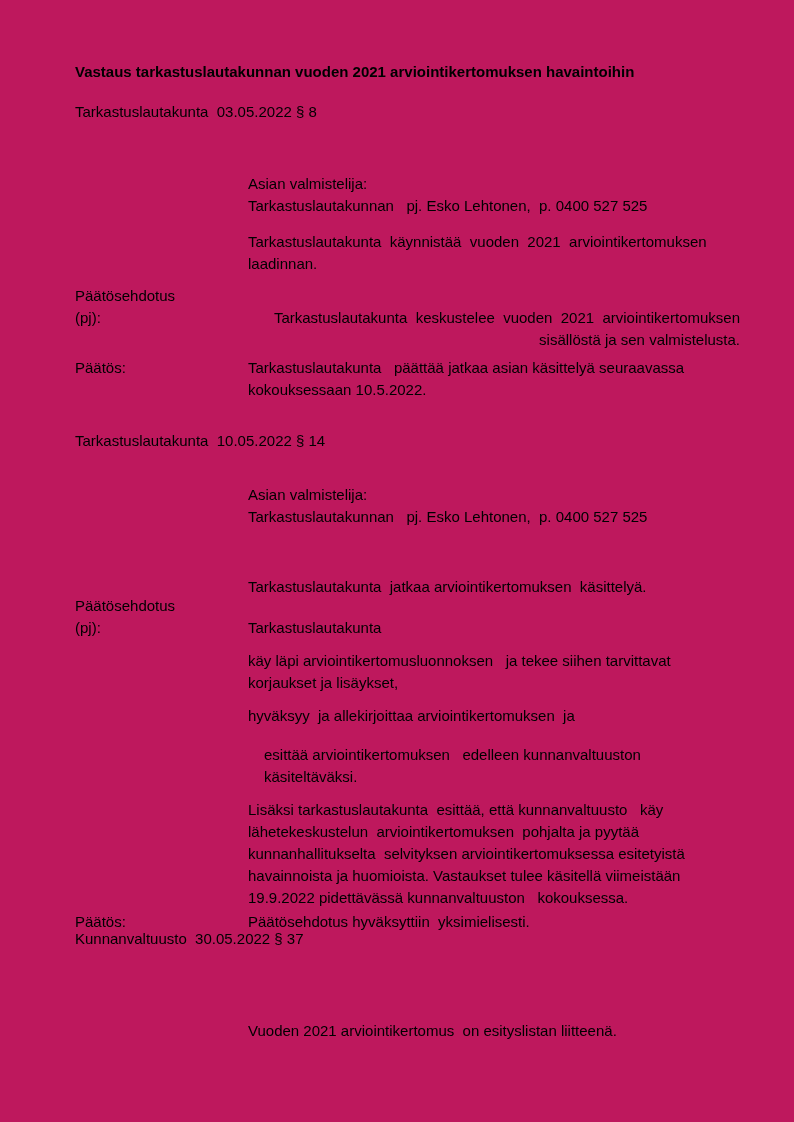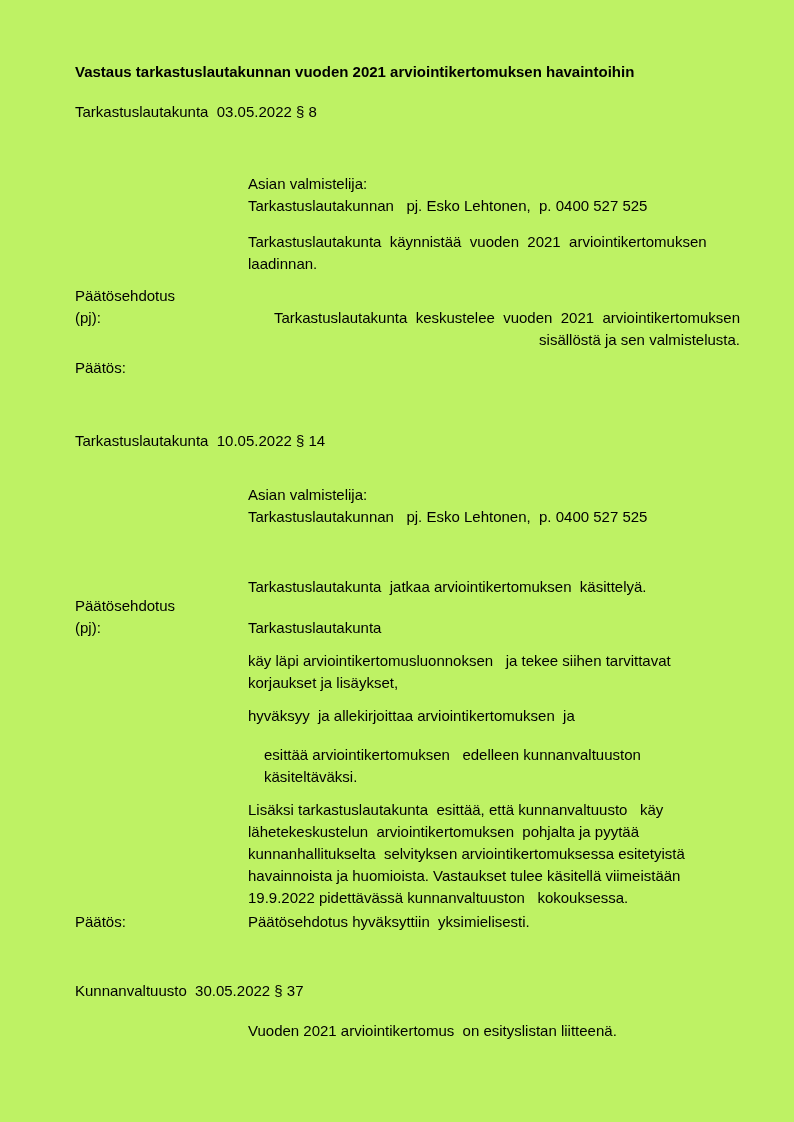--- a/index.html
+++ b/index.html
@@ -4,21 +4,21 @@
 <style>
   html, body {
     margin: 0;
     padding: 0;
     background: #ffffff;
   }
   .page {
     position: relative;
     width: 794px;
     height: 1122px;
-    background: #bef264;
+    background: #be185d;
     font-family: "Liberation Sans", sans-serif;
     font-size: 15px;
     line-height: 22px;
     color: #000000;
     overflow: hidden;
   }
   .tx {
     position: absolute;
     white-space: pre-wrap;
     margin: 0;
@@ -41,20 +41,22 @@
 
   <div class="tx con" style="top:231px;">Tarkastuslautakunta  käynnistää  vuoden  2021  arviointikertomuksen
 laadinnan.</div>
 
   <div class="tx lab" style="top:285px;">Päätösehdotus
 (pj):</div>
   <div class="tx con" style="top:307px;text-align:right;">Tarkastuslautakunta  keskustelee  vuoden  2021  arviointikertomuksen
 sisällöstä ja sen valmistelusta.</div>
 
   <div class="tx lab" style="top:357px;">Päätös:</div>
+  <div class="tx con" style="top:357px;">Tarkastuslautakunta   päättää jatkaa asian käsittelyä seuraavassa
+kokouksessaan 10.5.2022.</div>
 
   <div class="tx lab" style="top:430px;">Tarkastuslautakunta  10.05.2022 § 14</div>
 
   <div class="tx con" style="top:484px;">Asian valmistelija:
 Tarkastuslautakunnan   pj. Esko Lehtonen,  p. 0400 527 525</div>
 
   <div class="tx con" style="top:576px;">Tarkastuslautakunta  jatkaa arviointikertomuksen  käsittelyä.</div>
 
   <div class="tx lab" style="top:595px;">Päätösehdotus
 (pj):</div>
@@ -70,17 +72,17 @@
 
   <div class="tx con" style="top:799px;">Lisäksi tarkastuslautakunta  esittää, että kunnanvaltuusto   käy
 lähetekeskustelun  arviointikertomuksen  pohjalta ja pyytää
 kunnanhallitukselta  selvityksen arviointikertomuksessa esitetyistä
 havainnoista ja huomioista. Vastaukset tulee käsitellä viimeistään
 19.9.2022 pidettävässä kunnanvaltuuston   kokouksessa.</div>
 
   <div class="tx lab" style="top:911px;">Päätös:</div>
   <div class="tx con" style="top:911px;">Päätösehdotus hyväksyttiin  yksimielisesti.</div>
 
-  <div class="tx lab" style="top:980px;">Kunnanvaltuusto  30.05.2022 § 37</div>
+  <div class="tx lab" style="top:928px;">Kunnanvaltuusto  30.05.2022 § 37</div>
 
   <div class="tx con" style="top:1020px;">Vuoden 2021 arviointikertomus  on esityslistan liitteenä.</div>
 
 </div>
 
 </body></html>

